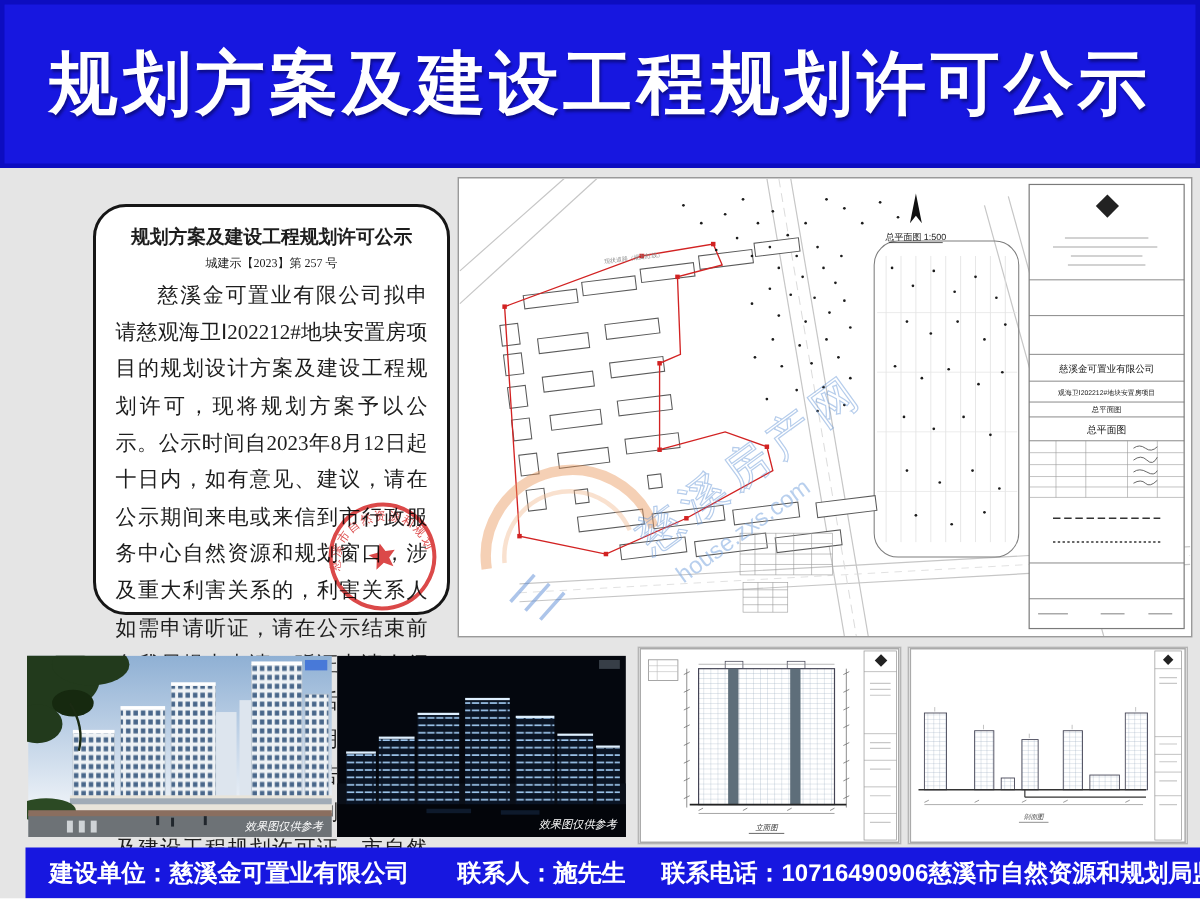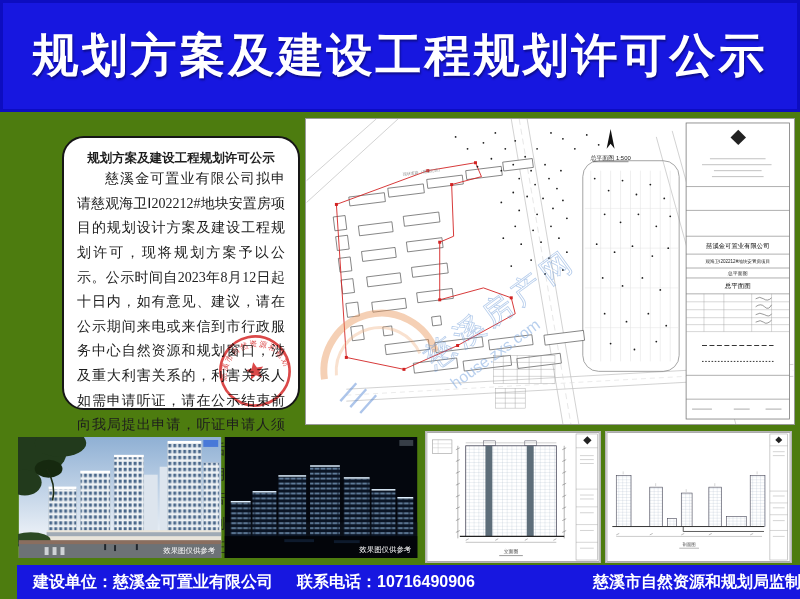--- a/index.html
+++ b/index.html
@@ -1,16 +1,16 @@
 <!DOCTYPE html>
 <html><head>
 <meta charset="utf-8">
 <style>
   html,body{margin:0;padding:0;background:#fff;}
-  #page{position:relative;width:800px;height:599px;background:#4d7c0f;overflow:hidden;
+  #page{position:relative;width:800px;height:599px;background:#e5e5e5;overflow:hidden;
         font-family:"Liberation Sans",sans-serif;}
   
   .banner{position:absolute;left:0;top:0;width:800px;height:112px;background:#1717e0;
           display:flex;align-items:center;justify-content:center;
           box-shadow:inset 0 0 0 3px #0d0dc0;}
   .banner h1{margin:0;color:#fff;font-size:46px;font-weight:bold;letter-spacing:3px;
              text-shadow:1px 2px 2px rgba(0,0,40,.45);}
   
   .notice{position:absolute;left:62px;top:136px;width:238px;height:274px;background:#fff;
           border:2px solid #161616;border-radius:22px;box-sizing:border-box;
@@ -19,21 +19,21 @@
   .notice .n{font-size:8px;text-align:center;margin:3px 0 5px;}
   .notice .b{font-size:14px;line-height:1.76;text-align:justify;text-indent:2em;}
   .notice .sig{margin-top:5px;text-align:right;font-size:8.6px;line-height:1.7;padding-right:10px;}
   .seal{position:absolute;right:4px;bottom:-2px;width:78px;height:78px;opacity:.88;
         mix-blend-mode:multiply;transform:rotate(-12deg);}
   
   .siteplan{position:absolute;left:305px;top:118px;width:490px;height:307px;background:#fff;
             border:1px solid #9a9a9a;box-sizing:border-box;}
   .siteplan svg{display:block;width:100%;height:100%;}
   
-  .img{position:absolute;overflow:hidden;}
+  .img{position:absolute;overflow:hidden;font-style:italic;}
   .img svg{display:block;width:100%;height:100%;}
   .render-day{left:18px;top:437px;width:204px;height:121px;}
   .render-night{left:224px;top:437px;width:194px;height:121px;}
   .drawing-elev{left:425px;top:431px;width:176px;height:132px;background:#fff;border:1px solid #b5b5b5;box-sizing:border-box;}
   .drawing-sect{left:605px;top:431px;width:187px;height:132px;background:#fff;border:1px solid #b5b5b5;box-sizing:border-box;}
   
   .footer{position:absolute;left:17px;top:565px;width:800px;height:34px;background:#1717e0;
           display:flex;align-items:center;color:#fff;font-weight:bold;font-size:16px;
           padding:0 16px;box-sizing:border-box;white-space:nowrap;}
   .footer .f2{margin-left:32px;} .footer .f3{margin-left:24px;}
@@ -43,20 +43,21 @@
 <body>
 
 <div id="page">
 
   <div class="banner">
     <h1>规划方案及建设工程规划许可公示</h1>
   </div>
 
   <div class="notice">
     <div class="t">规划方案及建设工程规划许可公示</div>
+    <div class="n">城建示【2023】第 257 号</div>
     <div class="b">慈溪金可置业有限公司拟申请慈观海卫Ⅰ202212#地块安置房项目的规划设计方案及建设工程规划许可，现将规划方案予以公示。公示时间自2023年8月12日起十日内，如有意见、建议，请在公示期间来电或来信到市行政服务中心自然资源和规划窗口，涉及重大利害关系的，利害关系人如需申请听证，请在公示结束前向我局提出申请，听证申请人须提供姓名、住址、电话号码、身份证号码、签名及证明利害关系等事项的书面材料。若无异议，我局将依申请办理规划设计方案及建设工程规划许可证。市自然资源和规划局联系电话：63961126、63961739（上午8:00-11:30，下午2:00-5:00，节假日除外），来信请寄：慈溪市三北大街777号慈溪市行政服务中心97#-101#窗口，邮编：315300。</div>
     <div class="sig">
       <div>慈溪市自然资源和规划局</div>
     </div>
     <svg class="seal" viewBox="0 0 70 70">
       <defs>
           <path id="arcT" d="M 8,40 A 27,27 0 1,1 62,40"></path>
         </defs>
       <circle cx="35" cy="35" r="31" fill="none" stroke="#d62f2f" stroke-width="2.4"></circle>
       <path d="M35 27 L37.4 32.2 L43 32.6 L38.8 36.4 L40.2 42 L35 38.8 L29.8 42 L31.2 36.4 L27 32.6 L32.6 32.2 Z" fill="#d62f2f"></path>
@@ -438,18 +439,19 @@
         <rect x="166" y="2" width="18" height="128" fill="#fff" stroke="#999" stroke-width="0.5"></rect>
         <rect x="172.5" y="5.5" width="5" height="5" transform="rotate(45 175 8)" fill="#222"></rect>
         <path d="M166 14H184M166 60H184M166 72H184M166 84H184M166 100H184" stroke="#999" stroke-width="0.4"></path>
         <path d="M169 20h12M169 24h12M169 65h12M169 77h12M169 90h12M169 106h12" stroke="#c8c8c8" stroke-width="0.8"></path>
       </g>
     </svg>
   </div>
 
   <div class="footer">
     <span class="f1">建设单位：慈溪金可置业有限公司</span>
+    <span class="f2">联系人：施先生</span>
     <span class="f3">联系电话：10716490906</span>
     <span class="f4">慈溪市自然资源和规划局监制</span>
 
   </div>
 
 </div>
 
 </body></html>

